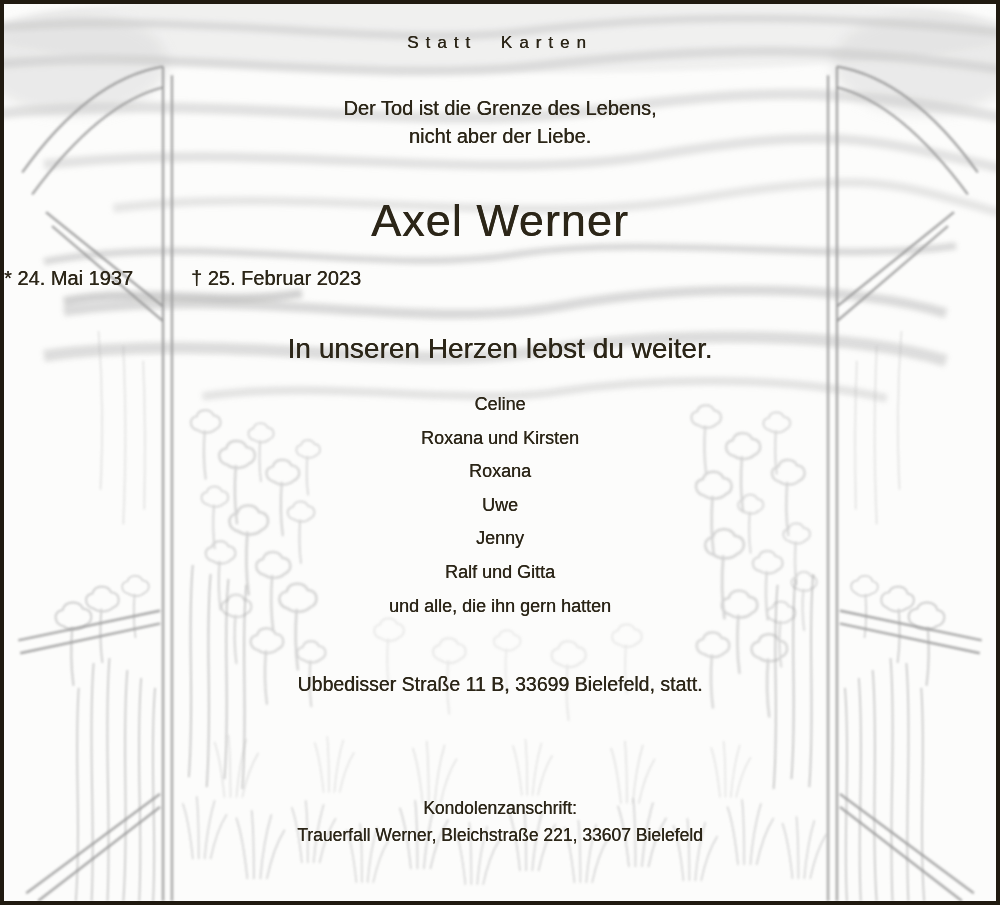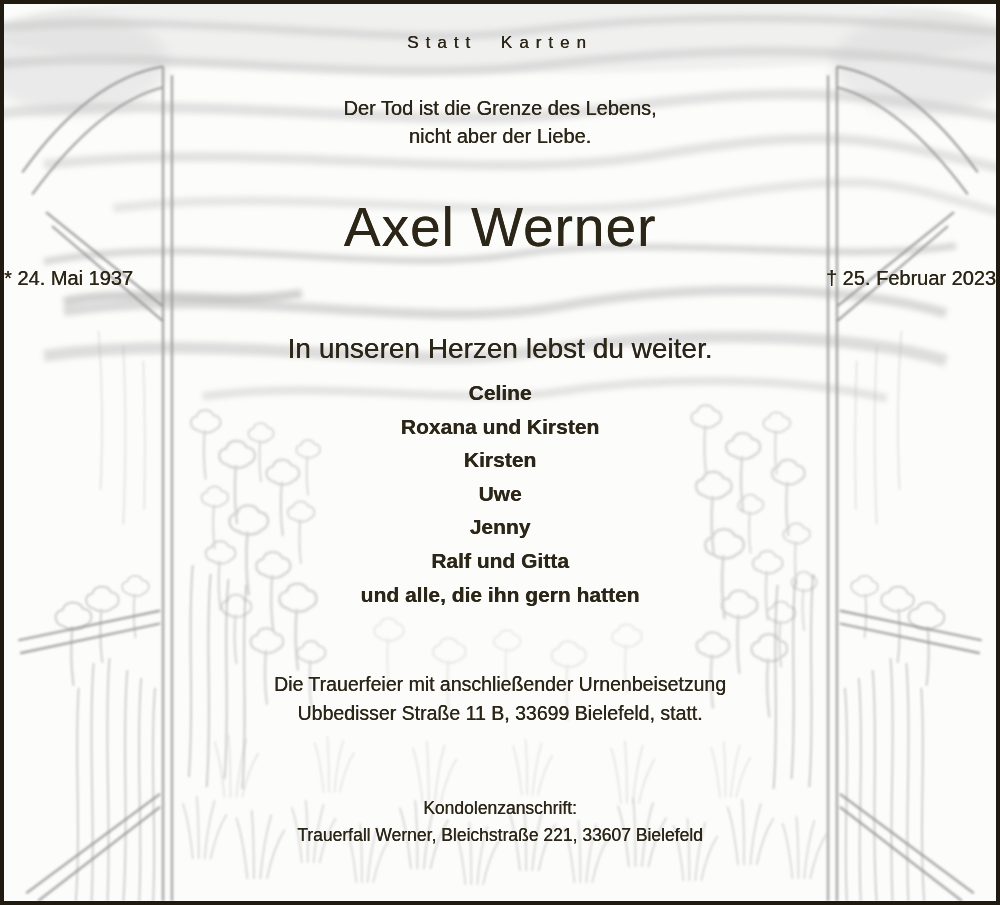--- a/index.html
+++ b/index.html
@@ -11,24 +11,24 @@
     background:#fcfcfb;
     overflow:hidden;
     font-family:"Liberation Sans", sans-serif;
     color:#2c2618;
   }
   .art{position:absolute;inset:0;width:100%;height:100%;}
   .txt{position:absolute;left:0;right:0;text-align:center;z-index:3;
        text-shadow:0.3px 0 currentColor;}
   .statt{top:29px;font-size:17px;letter-spacing:7px;word-spacing:12px;}
   .epigraph{top:90px;font-size:20px;line-height:28px;}
-  .name{top:191px;font-size:55px;letter-spacing:1px;}
-  .dates{top:263px;font-size:20px;display:flex;justify-content:space-between;gap:58px;}
+  .name{top:191px;font-size:45px;letter-spacing:1px;}
+  .dates{top:263px;font-size:20px;display:flex;justify-content:flex-start;gap:58px;}
   .dedication{top:329px;font-size:28px;}
-  .mourners{top:372px;font-size:21px;line-height:33.6px;font-weight:bold;}
+  .mourners{top:384px;font-size:18px;line-height:33.6px;}
   .funeral{top:666px;font-size:19.5px;line-height:29px;}
   .condolence{top:791px;font-size:17.5px;line-height:26.5px;}
 </style>
 </head>
 <body>
 
 <div class="page">
 
   <svg class="art" viewBox="0 0 1000 905" aria-hidden="true">
     <defs>
@@ -204,29 +204,28 @@
   <div class="txt dates">
     <span>* 24. Mai 1937</span>
     <span>† 25. Februar 2023</span>
   </div>
 
   <div class="txt dedication">In unseren Herzen lebst du weiter.</div>
 
   <div class="txt mourners">
     <div>Celine</div>
     <div>Roxana und Kirsten</div>
-    <div>Kirsten</div>
+    <div>Roxana</div>
     <div>Uwe</div>
     <div>Jenny</div>
     <div>Ralf und Gitta</div>
     <div>und alle, die ihn gern hatten</div>
   </div>
 
   <div class="txt funeral">
-    <div>Die Trauerfeier mit anschließender Urnenbeisetzung</div>
     <div>Ubbedisser Straße 11 B, 33699 Bielefeld, statt.</div>
   </div>
 
   <div class="txt condolence">
     <div>Kondolenzanschrift:</div>
     <div>Trauerfall Werner, Bleichstraße 221, 33607 Bielefeld</div>
   </div>
 
 </div>
 

